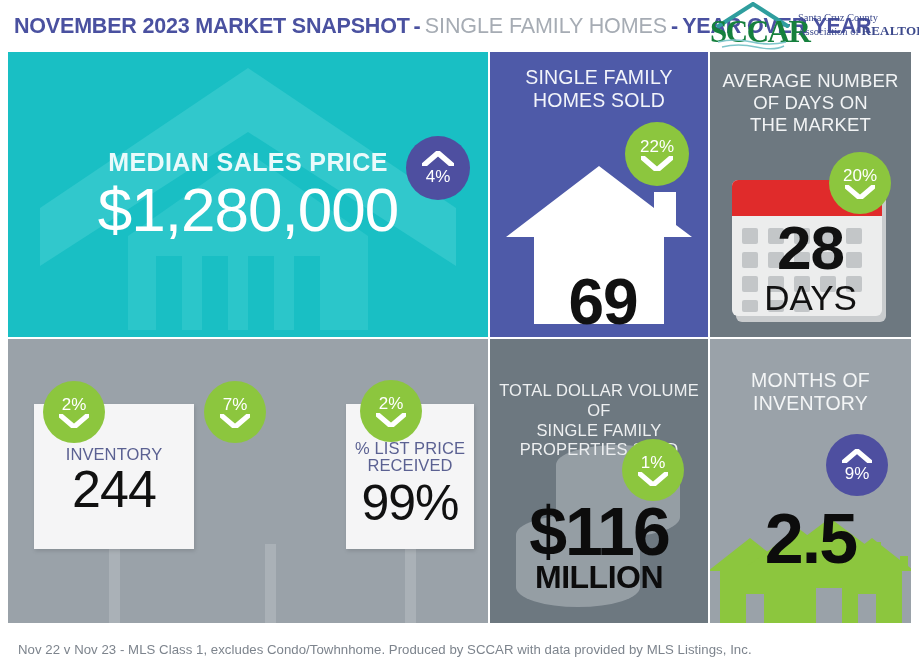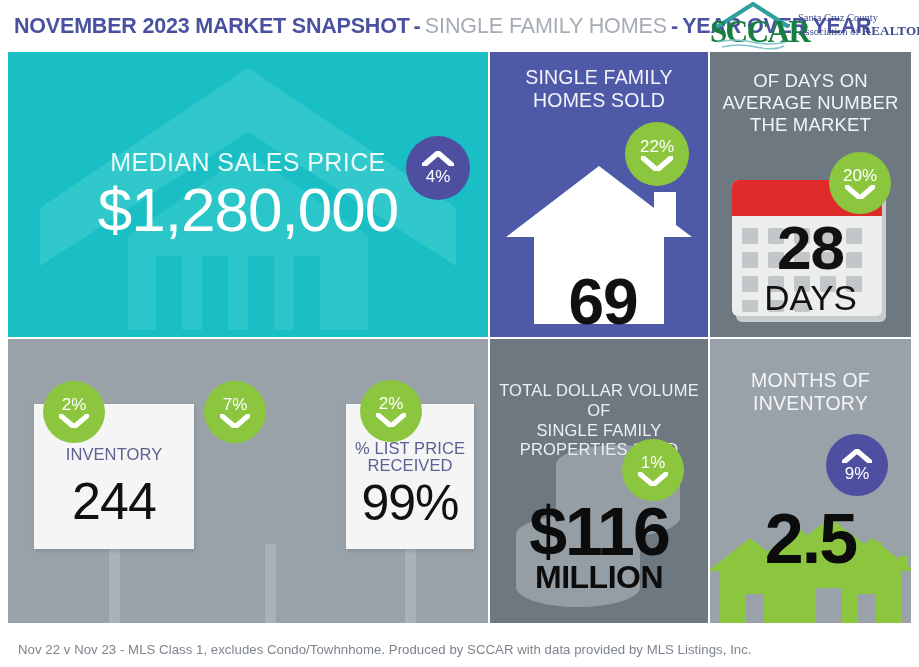--- a/index.html
+++ b/index.html
@@ -72,21 +72,21 @@
   .badge.down { background: #8cc63e; }
   .badge.down .chev { margin-top: 1px; }
 
   
   .house-wm { position: absolute; left: 50%; top: 8px; transform: translateX(-50%); }
   .teal-inner {
     position: absolute; left: 0; top: 0; width: 100%; height: 100%;
     display: flex; flex-direction: column; align-items: center; justify-content: center;
   }
   .msp-label {
-    font-size: 25px; color: #eafafb; letter-spacing: 0.4px; font-weight: normal;
+    font-size: 25px; color: #eafafb; letter-spacing: 0.4px; font-weight: bold;
     margin-bottom: 2px;
   }
   .msp-value {
     font-size: 62px; color: #ffffff; font-weight: normal; letter-spacing: -1px;
     line-height: 1;
   }
 
   
   .panel-title {
     position: absolute; left: 0; top: 14px; width: 100%;
@@ -251,22 +251,22 @@
       <div class="badge down" style="left:135px; top:70px; width:64px; height:64px;">
         <span class="pct">22%</span>
         <svg class="chev" width="32" height="15" viewBox="0 0 32 15">
           <path d="M2 2 L16 14 L30 2" fill="none" stroke="#ffffff" stroke-width="5.5" stroke-linecap="round" stroke-linejoin="round"></path>
         </svg>
       </div>
     </div>
 
     <div class="panel p-gray1">
       <div class="dom-title">
+        <div>AVERAGE NUMBER</div>
         <div>OF DAYS ON</div>
-        <div>AVERAGE NUMBER</div>
         <div>THE MARKET</div>
       </div>
 
       <svg class="cal" width="158" height="145" viewBox="0 0 158 145">
         <rect x="4" y="6" width="150" height="136" rx="6" fill="#c9ccce"></rect>
         <rect x="0" y="0" width="150" height="136" rx="6" fill="#eceded"></rect>
         <path d="M0 6 a6 6 0 0 1 6 -6 h138 a6 6 0 0 1 6 6 v30 h-150 Z" fill="#e02b2b"></path>
         <g fill="#c3c6c8">
           <rect x="10" y="48" width="16" height="16" rx="2"></rect>
           <rect x="36" y="48" width="16" height="16" rx="2"></rect>
@@ -299,21 +299,21 @@
         </svg>
       </div>
     </div>
 
     <div class="panel p-gray2">
 
       <div class="sign" style="left:26px; top:65px; width:160px; height:215px;">
         <div class="sign-post" style="top:140px; height:120px;"></div>
         <div class="sign-board" style="width:160px; height:145px; padding-top:42px;">
           <div class="sign-label">INVENTORY</div>
-          <div class="sign-value" style="font-size:52px; margin-top:12px;">244</div>
+          <div class="sign-value" style="font-size:52px; margin-top:0;">244</div>
         </div>
         <div class="badge down" style="left:9px; top:-23px; width:62px; height:62px;">
           <span class="pct">2%</span>
           <svg class="chev" width="30" height="14" viewBox="0 0 32 15">
             <path d="M2 2 L16 14 L30 2" fill="none" stroke="#ffffff" stroke-width="5.5" stroke-linecap="round" stroke-linejoin="round"></path>
           </svg>
         </div>
       </div>
 
       <div class="sign" style="left:186px; top:65px; width:152px; height:215px;">

